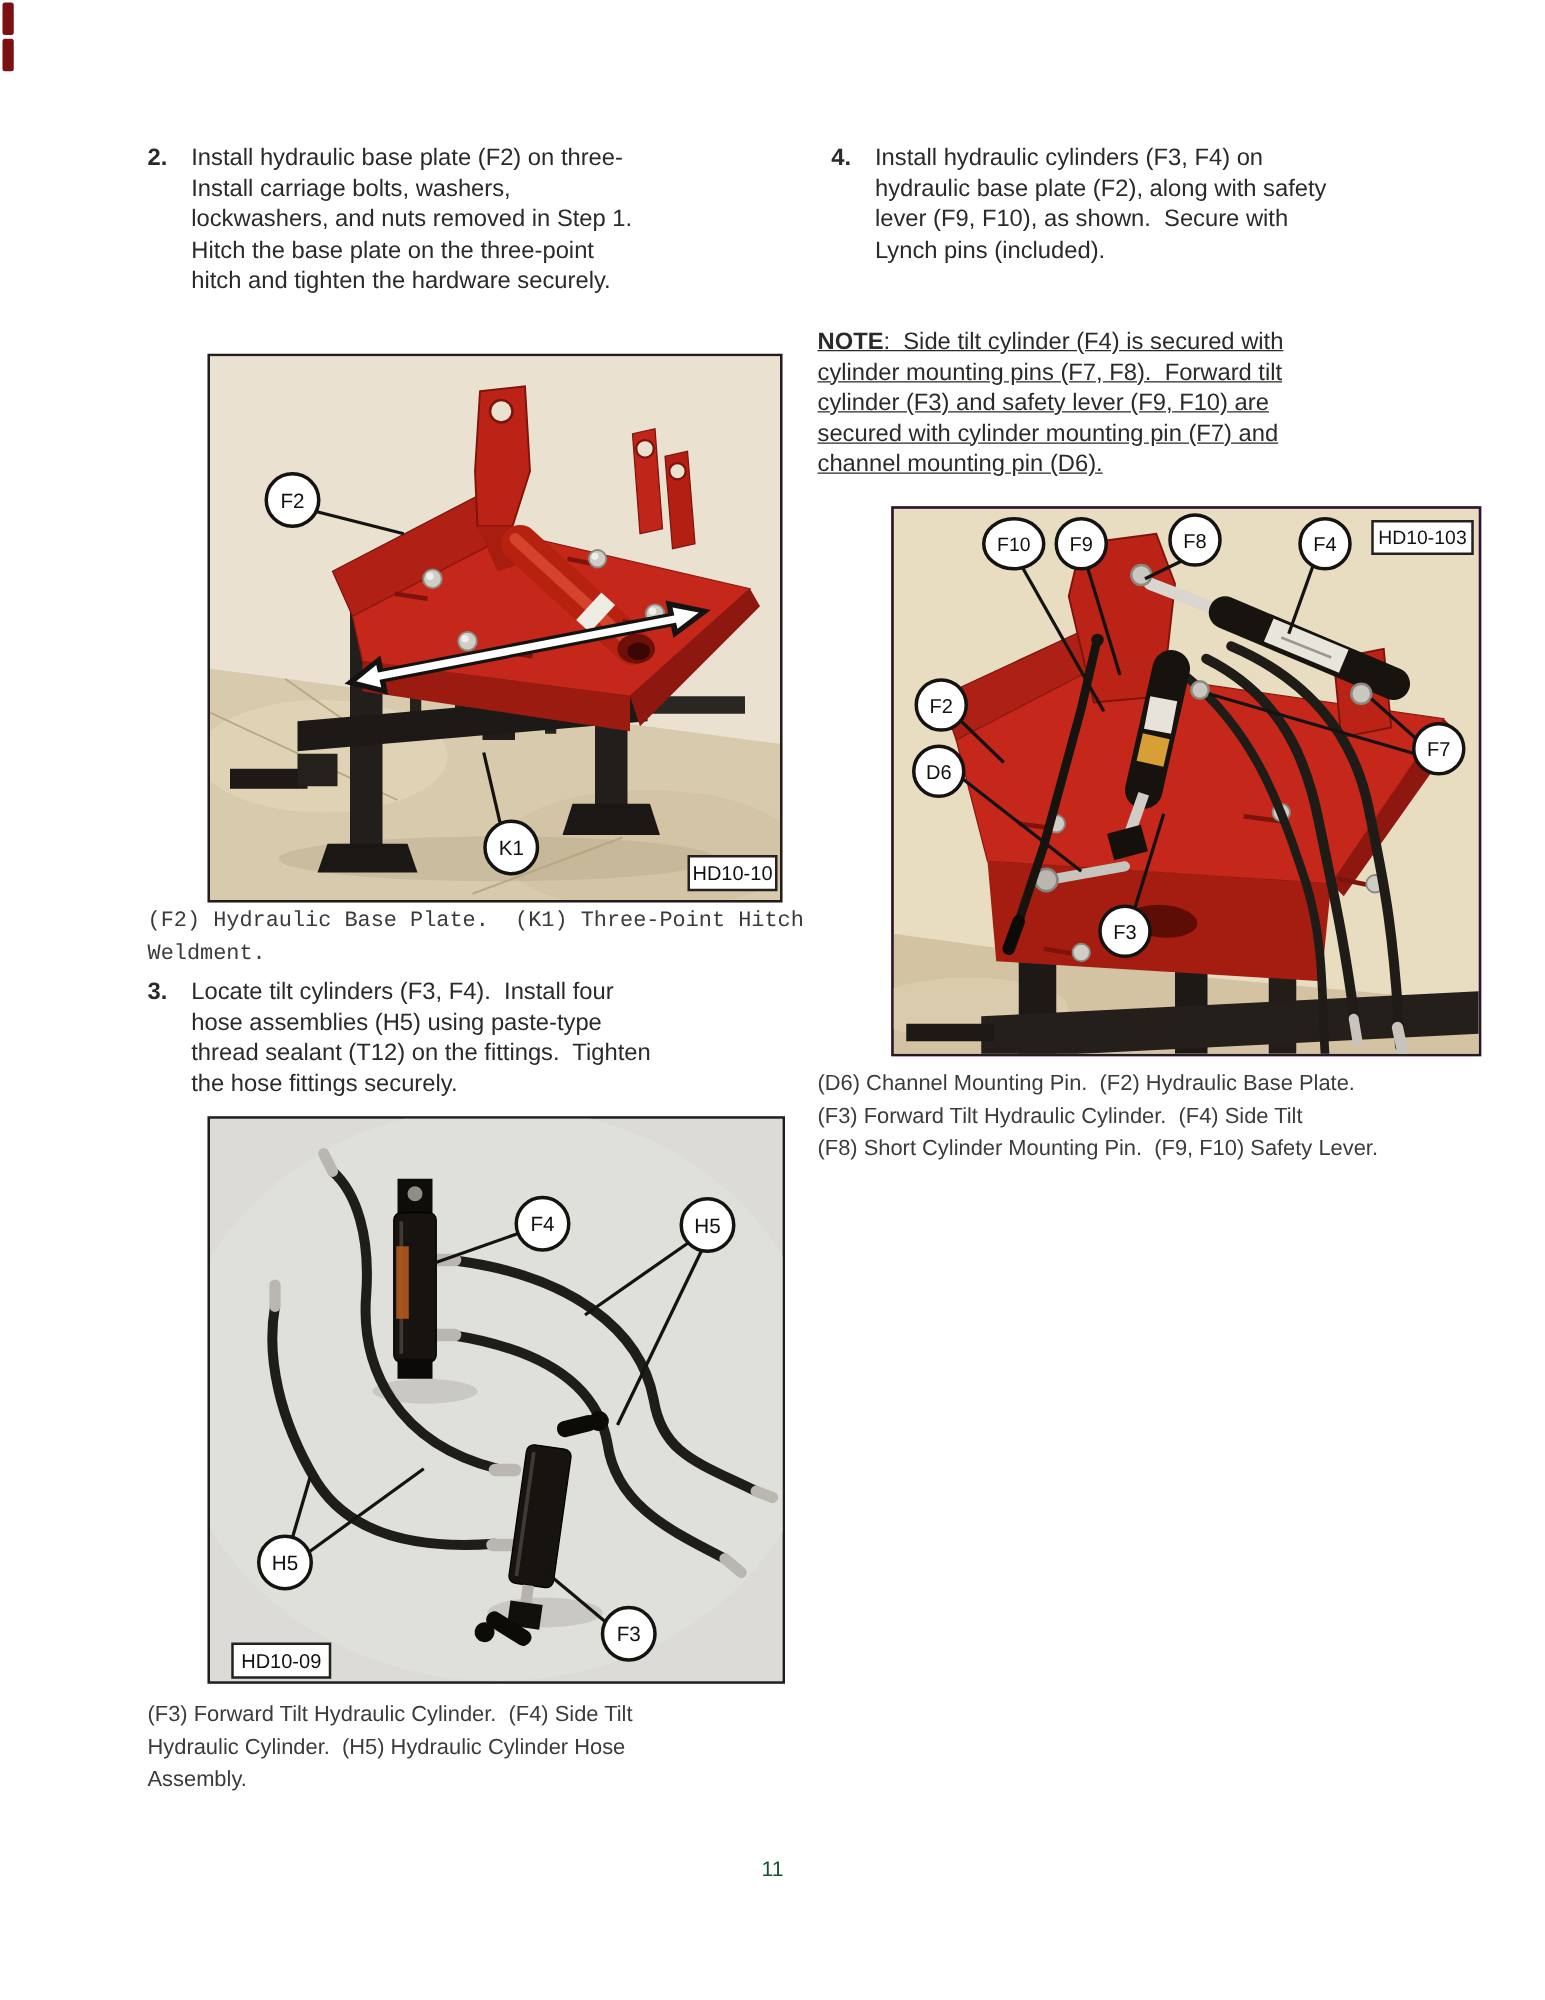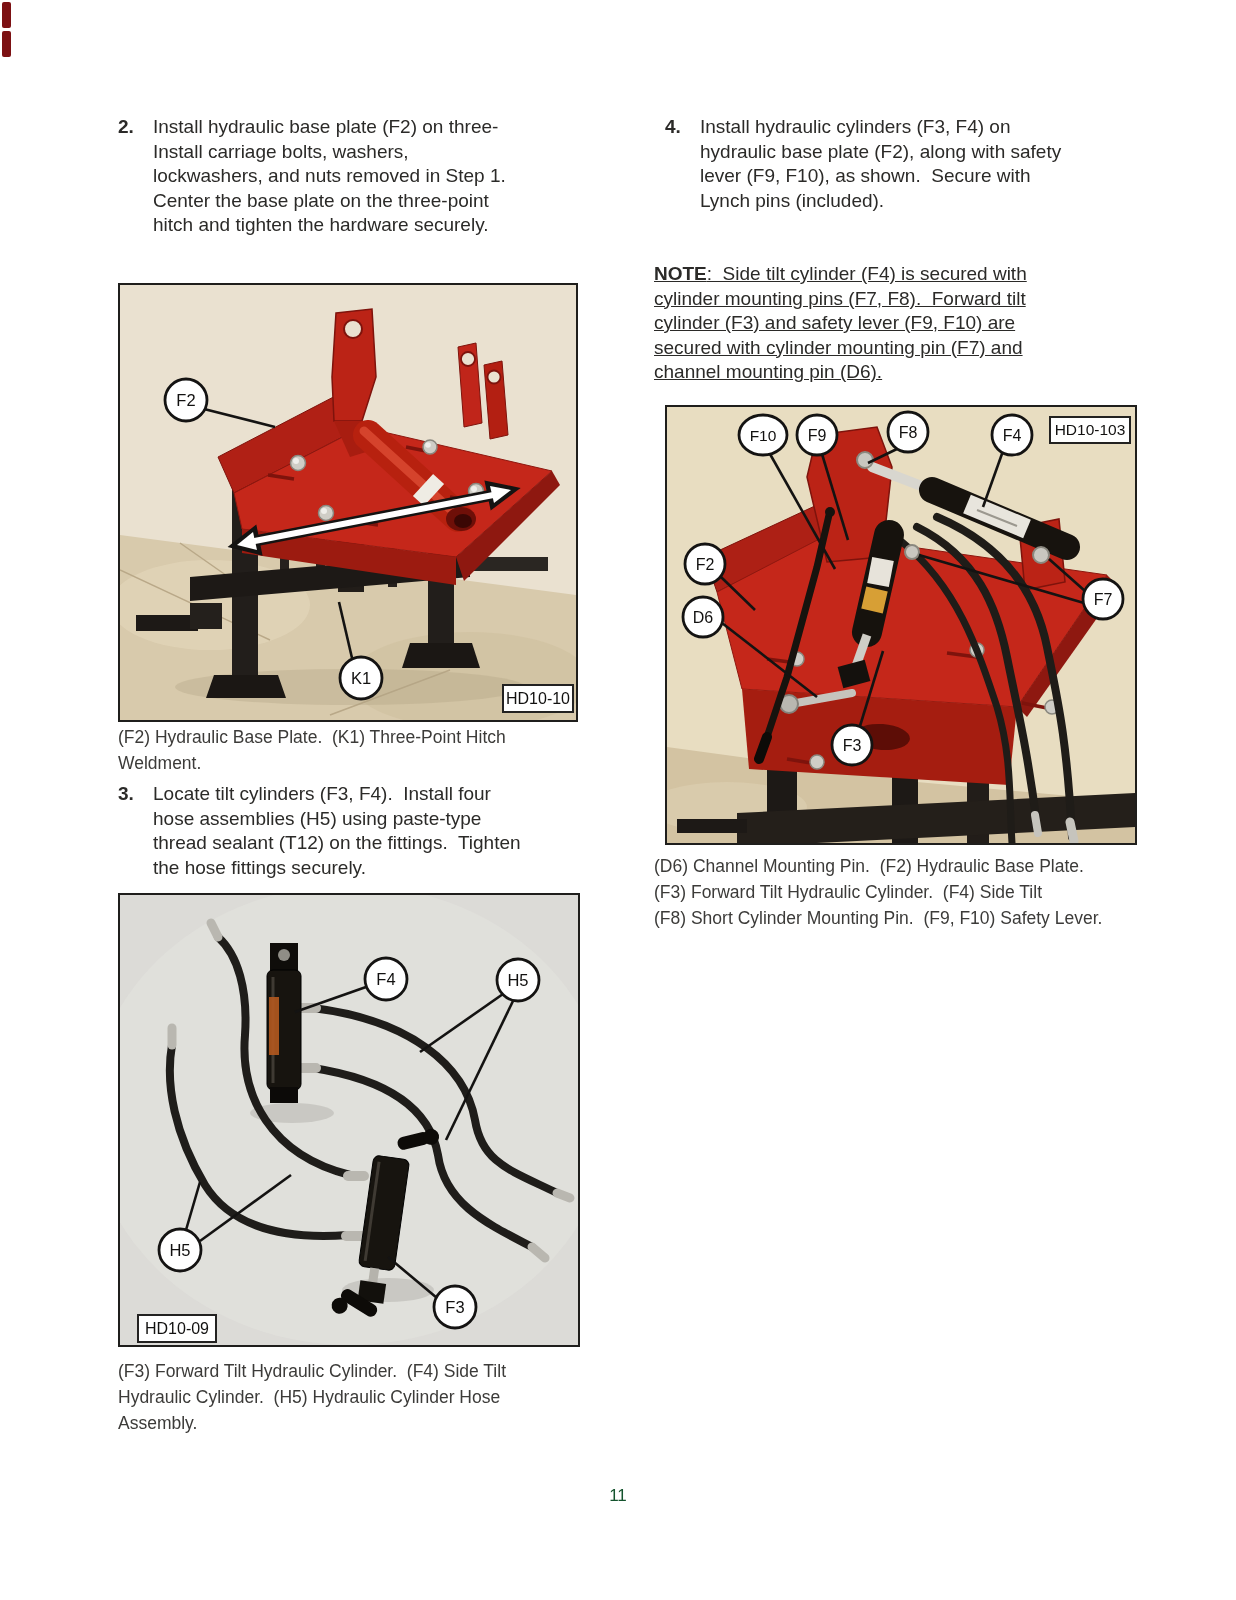--- a/index.html
+++ b/index.html
@@ -10,21 +10,21 @@
   }
   .abs { position:absolute; }
   .step { display:flex; }
   .step .num {
     width:35px; flex:0 0 35px; font-size:19px; line-height:24.5px; font-weight:bold;
   }
   .step .lines div, .para div, .caption div { white-space:pre; }
   .body-text { font-size:19px; line-height:24.5px; }
   .caption { font-size:17.5px; line-height:26px; color:#3c3b39; }
   .photo {
-    border:2px solid #1f1e1c; background:#e9e1d1; box-sizing:content-box;
+    border:2px solid #1f1e1c; background:#e9e1d1; box-sizing:content-box;margin-left:48px;
   }
   .photo svg { display:block; }
   .page-num { width:1236px; text-align:center; font-size:17px; color:#14532d; }
   .corner-mark { background:#7c1113; border-radius:2px; }
   svg text { font-family:"Liberation Sans", sans-serif; fill:#121110; }
   .lbl-circle { fill:#ffffff; stroke:#141312; stroke-width:2.8px; }
   .leader { stroke:#141312; stroke-width:2.6px; fill:none; }
   .idbox { fill:#ffffff; stroke:#232221; stroke-width:2px; }
 </style>
 </head>
@@ -32,21 +32,21 @@
 
 <div class="abs corner-mark" style="left:2px; top:2px; width:9px; height:26px;"></div>
 <div class="abs corner-mark" style="left:2px; top:31px; width:9px; height:26px;"></div>
 
 <div class="abs step" style="left:118px; top:115px;">
   <div class="num">2.</div>
   <div class="lines body-text">
     <div>Install hydraulic base plate (F2) on three-</div>
     <div>Install carriage bolts, washers,</div>
     <div>lockwashers, and nuts removed in Step 1.</div>
-    <div>Center the base plate on the three-point</div>
+    <div>Hitch the base plate on the three-point</div>
     <div>hitch and tighten the hardware securely.</div>
   </div>
 </div>
 
 <div class="abs photo" style="left:118px; top:283px; width:456px; height:435px;">
 <svg width="456" height="435" viewBox="0 0 456 435">
 
   <rect x="0" y="0" width="456" height="435" fill="#eae1d0"></rect>
   <polygon points="0,250 456,310 456,435 0,435" fill="#d8caac"></polygon>
   <ellipse cx="90" cy="320" rx="100" ry="45" fill="#e3d6b9" opacity="0.7"></ellipse>
@@ -120,21 +120,21 @@
 
   <line class="leader" x1="232" y1="373" x2="219" y2="317"></line>
   <circle class="lbl-circle" cx="241" cy="393" r="21"></circle>
   <text x="241" y="399" text-anchor="middle" font-size="16.5">K1</text>
 
   <rect class="idbox" x="383" y="400" width="70" height="27"></rect>
   <text x="418" y="419" text-anchor="middle" font-size="16">HD10-10</text>
 </svg>
 </div>
 
-<div class="abs caption" style="left:118px; top:724px;">
+<div class="abs caption" style="left:118px; top:724px;font-family:Liberation Mono, monospace;">
   <div>(F2) Hydraulic Base Plate.  (K1) Three-Point Hitch</div>
   <div>Weldment.</div>
 </div>
 
 <div class="abs step" style="left:118px; top:782px;">
   <div class="num">3.</div>
   <div class="lines body-text">
     <div>Locate tilt cylinders (F3, F4).  Install four</div>
     <div>hose assemblies (H5) using paste-type</div>
     <div>thread sealant (T12) on the fittings.  Tighten</div>

